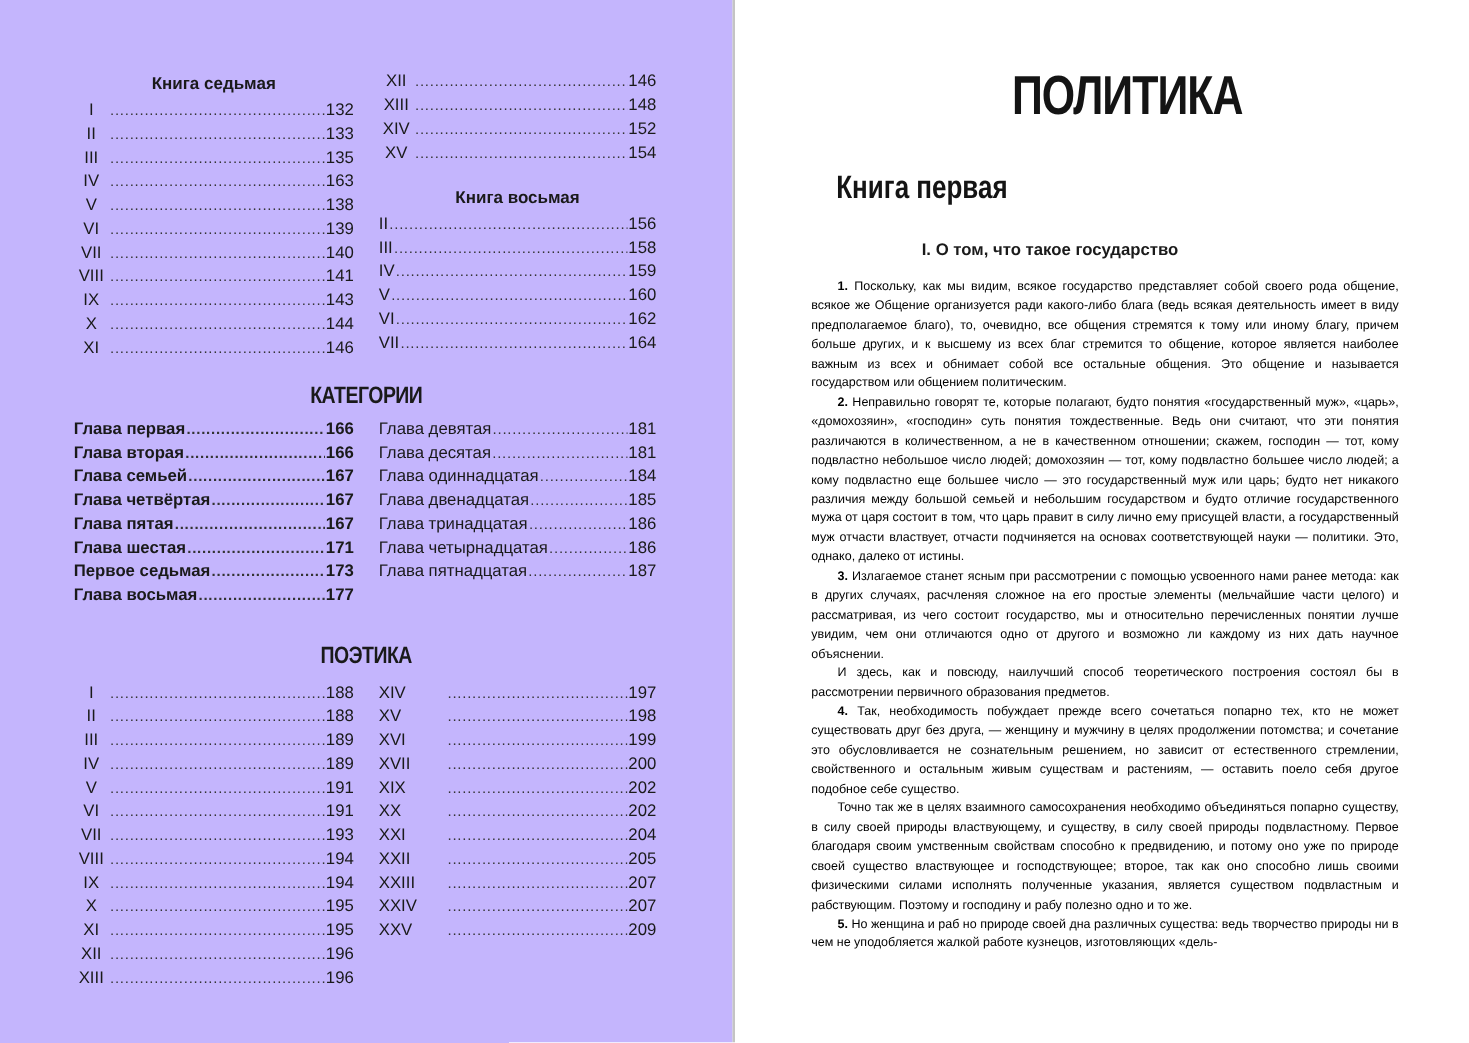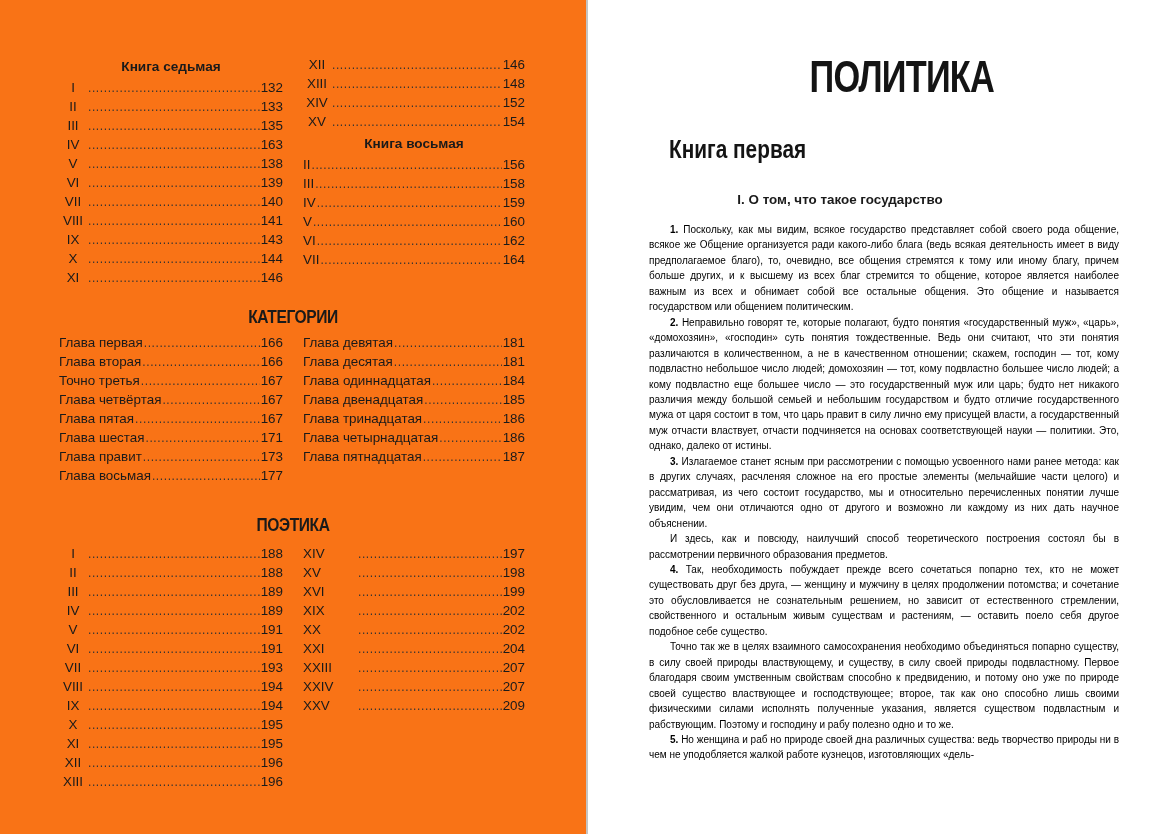--- a/index.html
+++ b/index.html
@@ -1,18 +1,18 @@
 <!DOCTYPE html>
 <html><head>
 <meta charset="utf-8">
 <style>
   html, body { margin: 0; padding: 0; background: #ffffff; }
   body { width: 1175px; height: 834px; position: relative; overflow: hidden; color: #1a1a1a; }
 
-  .page-left { position: absolute; left: 0; top: 0; width: 586px; height: 834px; background: #f97316; }
+  .page-left { position: absolute; left: 0; top: 0; width: 586px; height: 834px; background: #c4b5fd; }
   .page-right { position: absolute; left: 589px; top: 0; width: 586px; height: 834px; background: #fff; }
   .gutter { position: absolute; left: 586px; top: 0; width: 2px; height: 834px; background: #c4c4c4; }
 
   
   .toc-col { position: absolute; font-family: "Liberation Sans", sans-serif; font-size: 13.4px; }
   .toc-row { display: flex; align-items: baseline; height: 19px; line-height: 19px; white-space: nowrap; }
   .toc-label { flex: 0 0 auto; }
   .toc-dots { flex: 1 1 auto; overflow: hidden; margin: 0 1px; color: #333; font-size: 12px; letter-spacing: 0.6px; }
   .toc-dots::before { content: "................................................................................................................................................................"; }
   .toc-page { flex: 0 0 auto; text-align: right; }
@@ -114,21 +114,21 @@
           <span class="toc-label lbl-w">XIV</span>
           <span class="toc-dots"></span>
           <span class="toc-page">152</span>
         </div>
         <div class="toc-row">
           <span class="toc-label lbl-w">XV</span>
           <span class="toc-dots"></span>
           <span class="toc-page">154</span>
         </div>
       </div>
-    <div class="sub-heading" style="margin-top:2px; height:22px;">Книга восьмая</div>
+    <div class="sub-heading" style="margin-top:16px; height:22px;">Книга восьмая</div>
     <div id="book8-list">
         <div class="toc-row">
           <span class="toc-label">II</span>
           <span class="toc-dots"></span>
           <span class="toc-page">156</span>
         </div>
         <div class="toc-row">
           <span class="toc-label">III</span>
           <span class="toc-dots"></span>
           <span class="toc-page">158</span>
@@ -150,54 +150,54 @@
         </div>
         <div class="toc-row">
           <span class="toc-label">VII</span>
           <span class="toc-dots"></span>
           <span class="toc-page">164</span>
         </div>
       </div>
   </div>
 
   <div class="section-title" style="left:0; width:586px; top:306px;">КАТЕГОРИИ</div>
-  <div class="toc-col" style="left:59px; top:333px; width:224px;">
+  <div class="toc-col" style="left:59px; top:333px; width:224px;font-weight:bold;">
     <div id="cat-list1">
         <div class="toc-row">
           <span class="toc-label">Глава первая</span>
           <span class="toc-dots"></span>
           <span class="toc-page">166</span>
         </div>
         <div class="toc-row">
           <span class="toc-label">Глава вторая</span>
           <span class="toc-dots"></span>
           <span class="toc-page">166</span>
         </div>
         <div class="toc-row">
-          <span class="toc-label">Точно третья</span>
+          <span class="toc-label">Глава семьей</span>
           <span class="toc-dots"></span>
           <span class="toc-page">167</span>
         </div>
         <div class="toc-row">
           <span class="toc-label">Глава четвёртая</span>
           <span class="toc-dots"></span>
           <span class="toc-page">167</span>
         </div>
         <div class="toc-row">
           <span class="toc-label">Глава пятая</span>
           <span class="toc-dots"></span>
           <span class="toc-page">167</span>
         </div>
         <div class="toc-row">
           <span class="toc-label">Глава шестая</span>
           <span class="toc-dots"></span>
           <span class="toc-page">171</span>
         </div>
         <div class="toc-row">
-          <span class="toc-label">Глава правит</span>
+          <span class="toc-label">Первое седьмая</span>
           <span class="toc-dots"></span>
           <span class="toc-page">173</span>
         </div>
         <div class="toc-row">
           <span class="toc-label">Глава восьмая</span>
           <span class="toc-dots"></span>
           <span class="toc-page">177</span>
         </div>
       </div>
   </div>
@@ -322,33 +322,43 @@
           <span class="toc-label lbl-w3">XV</span>
           <span class="toc-dots"></span>
           <span class="toc-page">198</span>
         </div>
         <div class="toc-row">
           <span class="toc-label lbl-w3">XVI</span>
           <span class="toc-dots"></span>
           <span class="toc-page">199</span>
         </div>
         <div class="toc-row">
+          <span class="toc-label lbl-w3">XVII</span>
+          <span class="toc-dots"></span>
+          <span class="toc-page">200</span>
+        </div>
+        <div class="toc-row">
           <span class="toc-label lbl-w3">XIX</span>
           <span class="toc-dots"></span>
           <span class="toc-page">202</span>
         </div>
         <div class="toc-row">
           <span class="toc-label lbl-w3">XX</span>
           <span class="toc-dots"></span>
           <span class="toc-page">202</span>
         </div>
         <div class="toc-row">
           <span class="toc-label lbl-w3">XXI</span>
           <span class="toc-dots"></span>
           <span class="toc-page">204</span>
+        </div>
+        <div class="toc-row">
+          <span class="toc-label lbl-w3">XXII</span>
+          <span class="toc-dots"></span>
+          <span class="toc-page">205</span>
         </div>
         <div class="toc-row">
           <span class="toc-label lbl-w3">XXIII</span>
           <span class="toc-dots"></span>
           <span class="toc-page">207</span>
         </div>
         <div class="toc-row">
           <span class="toc-label lbl-w3">XXIV</span>
           <span class="toc-dots"></span>
           <span class="toc-page">207</span>

